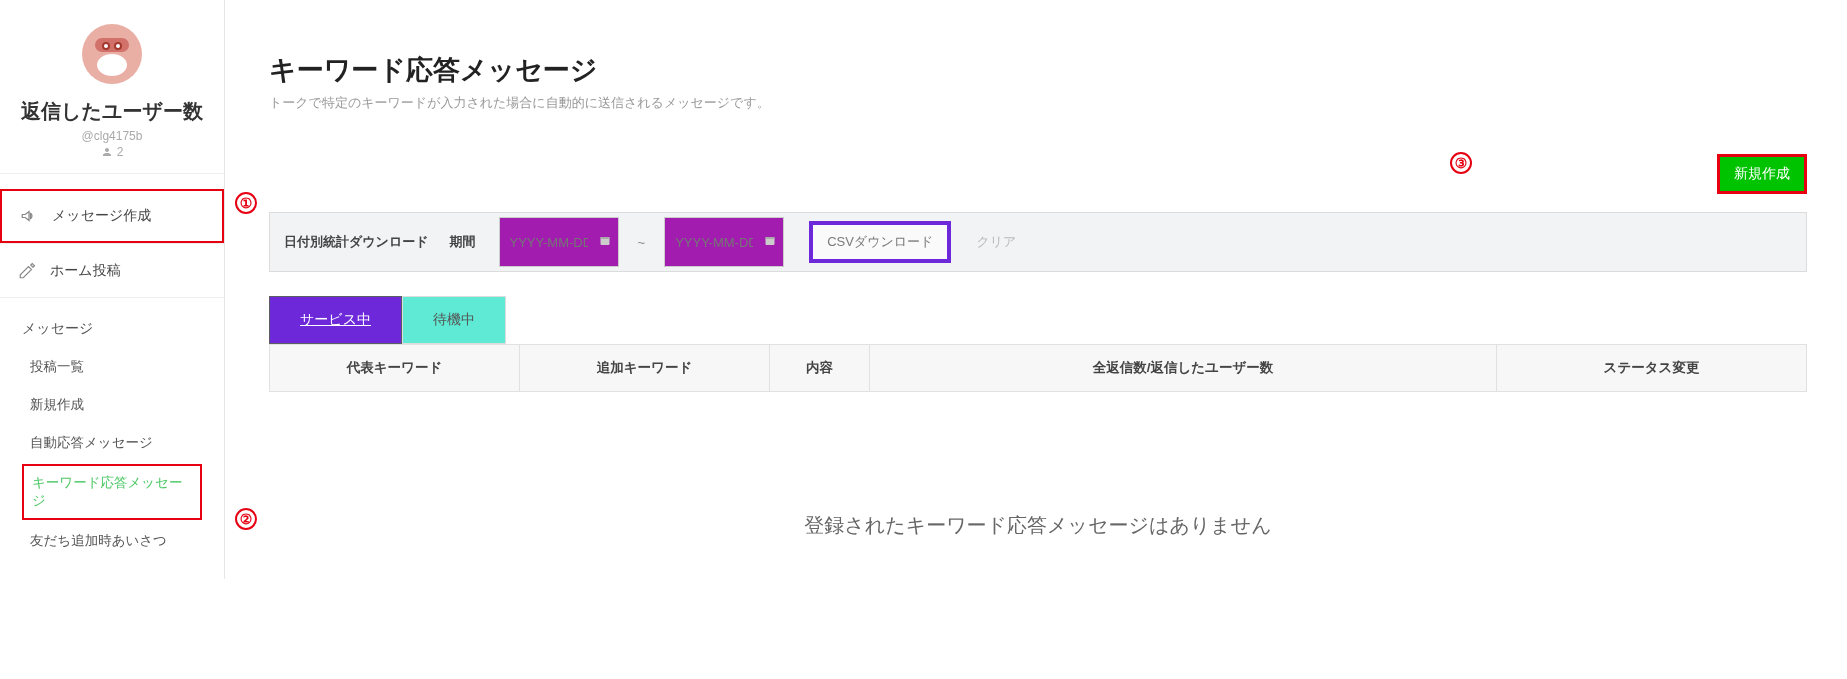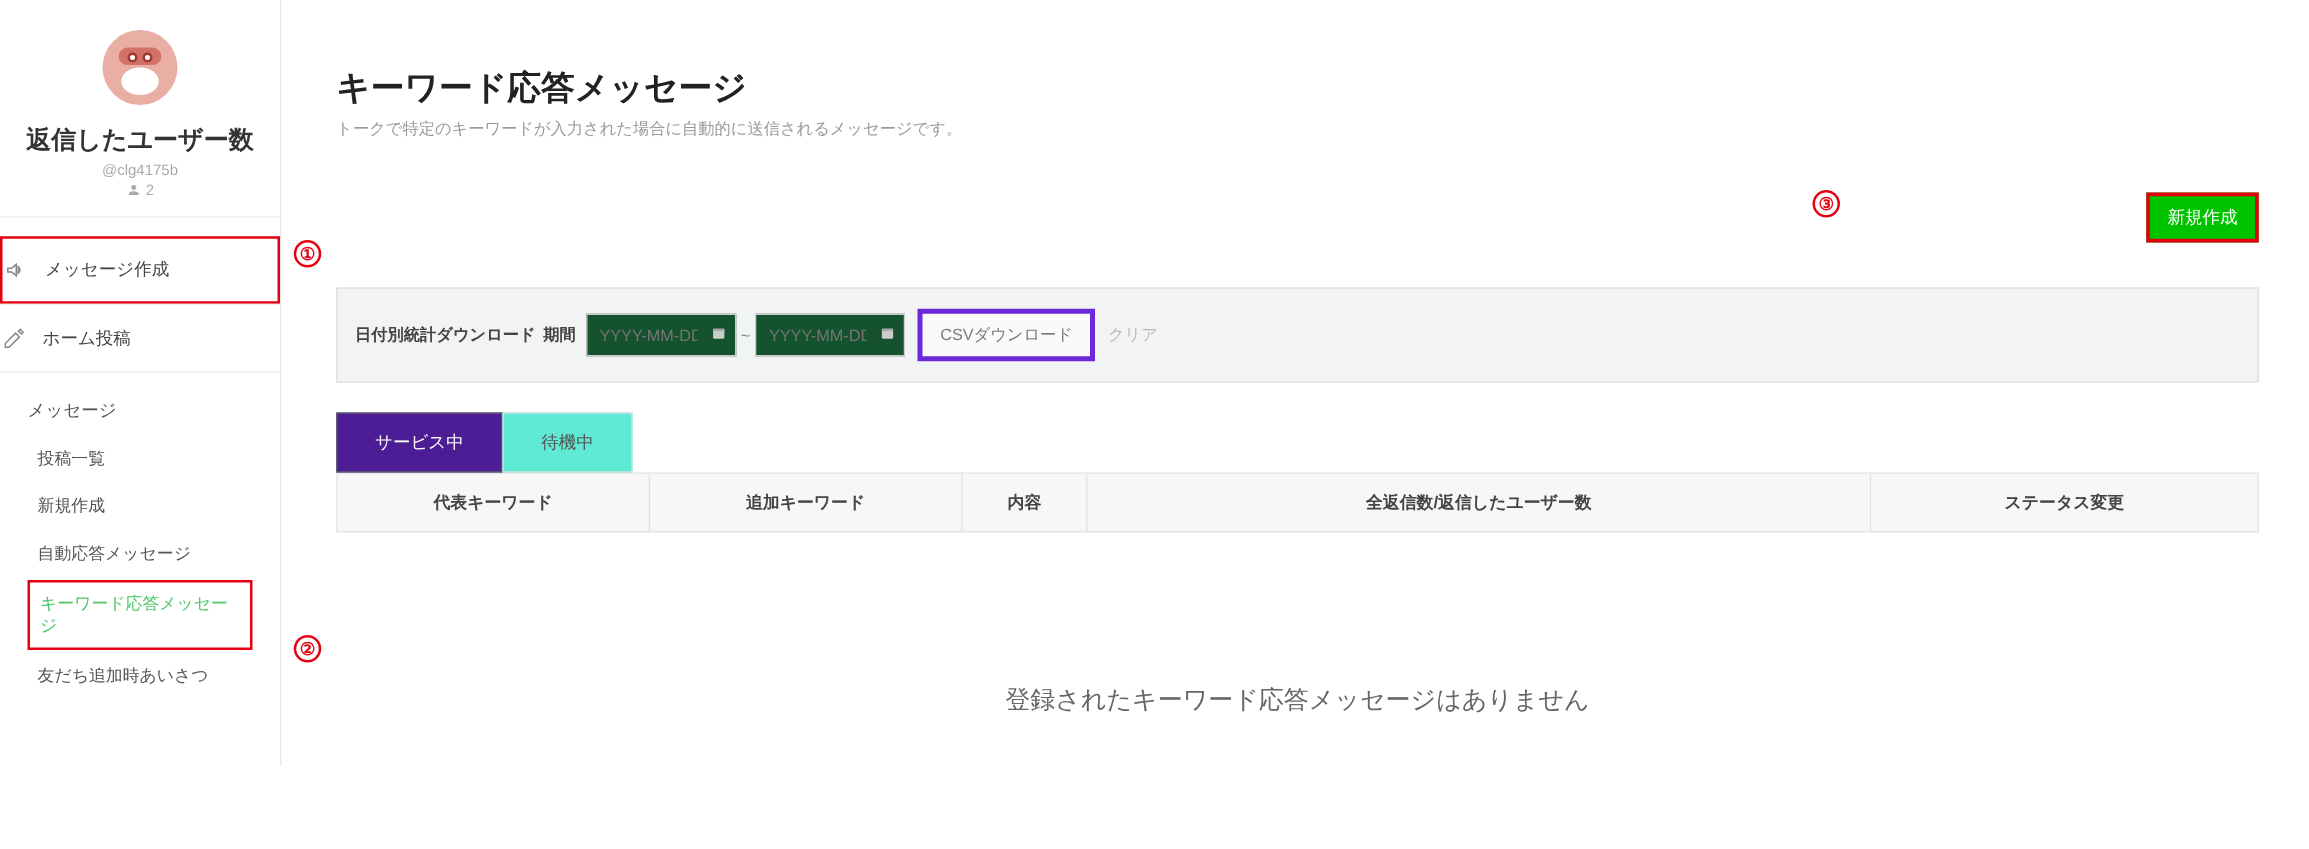--- a/index.html
+++ b/index.html
@@ -12,21 +12,21 @@
 .avatar { width: 60px; height: 60px; border-radius: 50%; background: #e9aea4; margin: 0 auto; position: relative; }
 .avatar::before { content: ""; position: absolute; top: 14px; left: 50%; transform: translateX(-50%); width: 34px; height: 14px; border-radius: 7px; background: #d2716a; }
 .avatar::after { content: ""; position: absolute; bottom: 8px; left: 50%; transform: translateX(-50%); width: 30px; height: 22px; border-radius: 50%; background: #fff; }
 .glasses { position: absolute; top: 18px; left: 50%; transform: translateX(-50%); display: flex; gap: 4px; z-index: 2; }
 .lens { width: 8px; height: 8px; border: 2px solid #a3382e; border-radius: 50%; background: #fff; }
 .acct-name { font-size: 20px; color: #333; font-weight: bold; margin-top: 14px; }
 .acct-id { font-size: 12px; color: #aaa; margin-top: 4px; }
 .acct-count { font-size: 12px; color: #aaa; margin-top: 2px; display: flex; align-items: center; justify-content: center; gap: 4px; }
 
 
-.nav-item { display: flex; align-items: center; gap: 14px; padding: 0 2px; height: 54px; color: #444; border-top: 1px solid #eee; cursor: pointer; }
+.nav-item { display: flex; align-items: center; gap: 14px; padding: 0 18px; height: 54px; color: #444; border-top: 1px solid #eee; cursor: pointer; }
 .nav-item svg { width: 18px; height: 18px; stroke: #888; fill: none; stroke-width: 1.6; }
 
 
 .hl { border: 2px solid #e60012 !important; }
 
 
 .sub-header { padding: 22px 22px 10px; font-size: 14px; color: #555; }
 .sub-item { padding: 10px 30px; font-size: 13.5px; color: #555; cursor: pointer; }
 .sub-item.active { color: #4cc764; }
 .sub-box { margin: 2px 22px; }
@@ -39,34 +39,34 @@
 
 
 .main { flex: 1; padding: 20px 40px 0 44px; position: relative; }
 .page-title { font-size: 27px; font-weight: bold; color: #222; margin-top: 32px; }
 .page-desc { font-size: 13px; color: #999; margin-top: 6px; }
 
 .top-actions { display: flex; justify-content: flex-end; margin-top: 42px; }
 .btn-new { background: #00c300; color: #fff; padding: 8px 14px; font-size: 14px; cursor: pointer; border: 3px solid #e60012; }
 
 
-.filter-bar { background: #f1f3f4; border: 1px solid #dcdcdc; padding: 16px 14px; margin-top: 36px; display: flex; align-items: center; gap: 4px; font-size: 13px; }
+.filter-bar { background: #f1f3f4; border: 1px solid #dcdcdc; padding: 4px 14px; margin-top: 18px; display: flex; align-items: center; gap: 19px; font-size: 13px; }
 .filter-bar .lbl1 { font-weight: bold; margin-right: 2px; }
 .filter-bar .lbl2 { font-weight: bold; margin-right: 4px; }
 .date-wrap { position: relative; }
-.date-input { width: 120px; height: 34px; border: 1px solid #ccc; padding: 0 30px 0 10px; font-size: 13px; color: #bbb; background: #14532d; }
+.date-input { width: 120px; height: 50px; border: 1px solid #ccc; padding: 0 30px 0 10px; font-size: 13px; color: #bbb; background: #a21caf; }
 .cal-ic { position: absolute; right: 8px; top: 50%; transform: translateY(-50%); color: #bbb; pointer-events: none; }
 .tilde { color: #888; }
 .btn-csv { background: #fafafa; border: 4px solid #6d28d9; color: #7a7a7a; padding: 8px 14px; font-size: 13px; cursor: pointer; margin-left: 6px; }
 .link-clear { color: #b8b8b8; font-size: 13px; margin-left: 6px; cursor: pointer; }
 
 
 .tabs { display: flex; margin-top: 24px; }
 .tab { padding: 14px 30px; font-size: 14px; border: 1px solid #ddd; background: #5eead4; color: #555; cursor: pointer; }
-.tab.active { background: #4c1d95; color: #fff; border-color: #5b5f64; }
+.tab.active { background: #6d28d9; color: #fff; border-color: #5b5f64; text-decoration: underline; }
 
 
 .tbl { width: 100%; border-collapse: collapse; }
 .tbl th { background: #f7f7f7; border: 1px solid #e1e1e1; padding: 14px 6px; font-size: 13.5px; font-weight: bold; color: #444; text-align: center; }
 .col1 { width: 250px; } .col2 { width: 250px; } .col3 { width: 100px; } .col5 { width: 310px; }
 .empty { text-align: center; padding: 120px 0 40px; color: #666; font-size: 20px; }
 
 
 .person-ic, .cal-svg { width: 12px; height: 12px; fill: #aaa; }
 </style>

